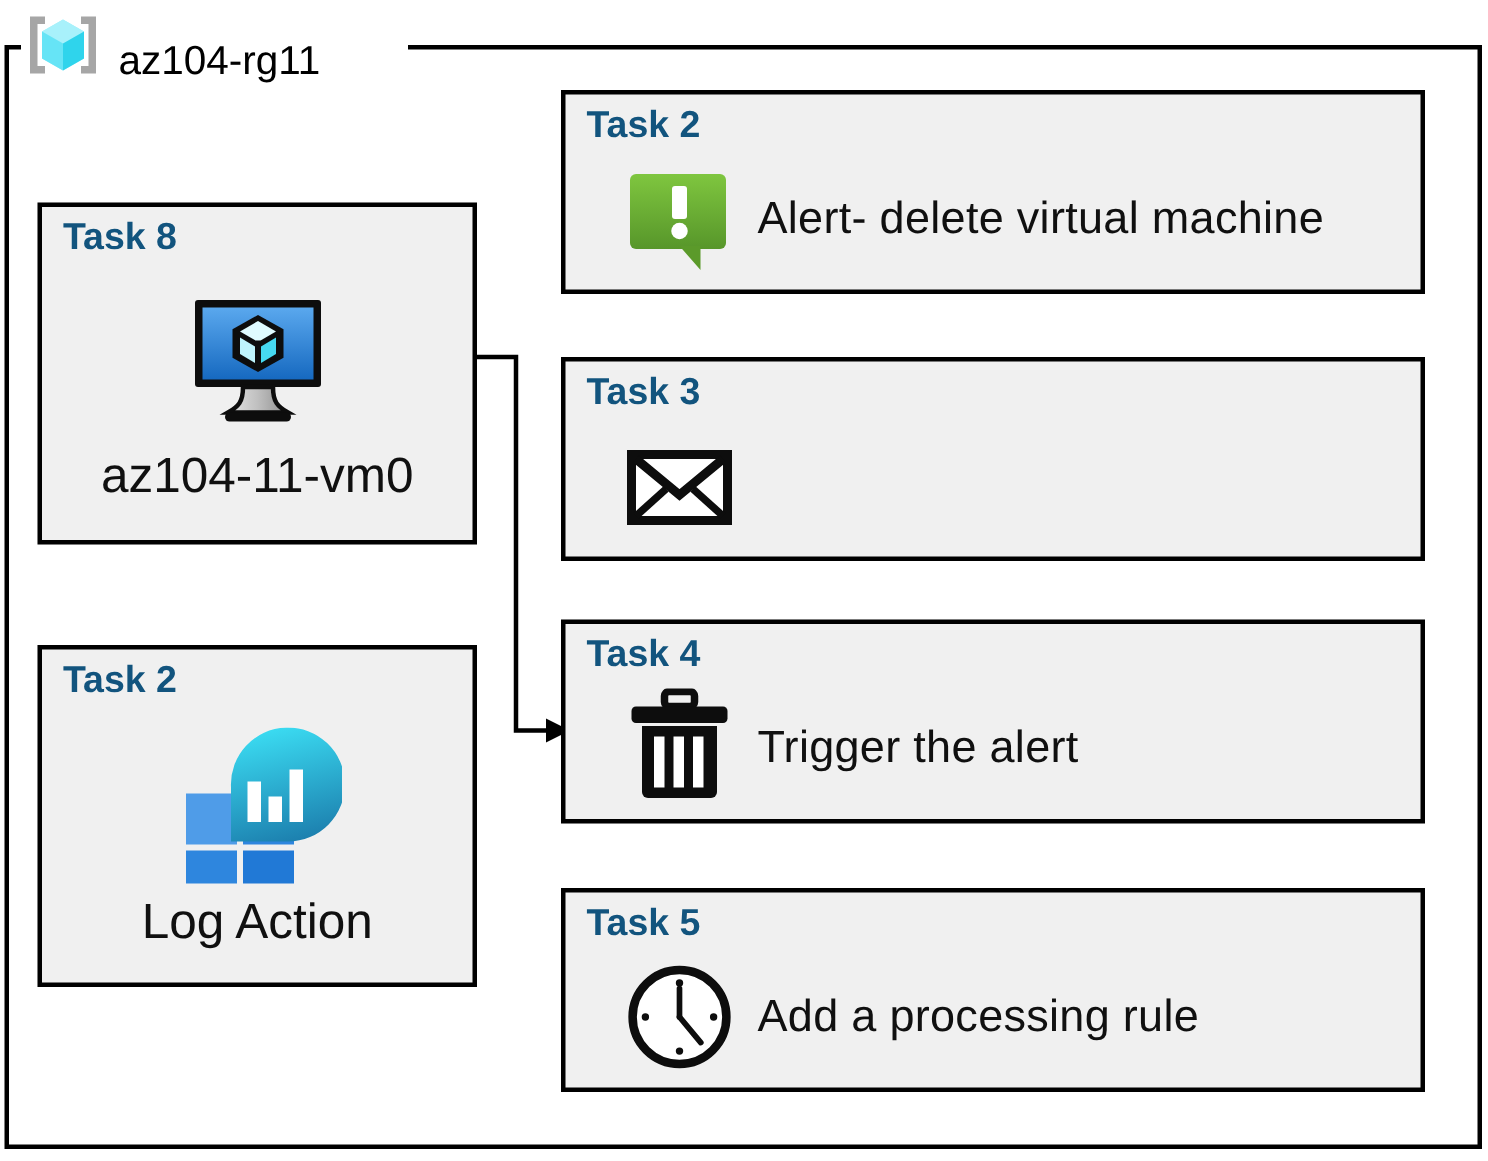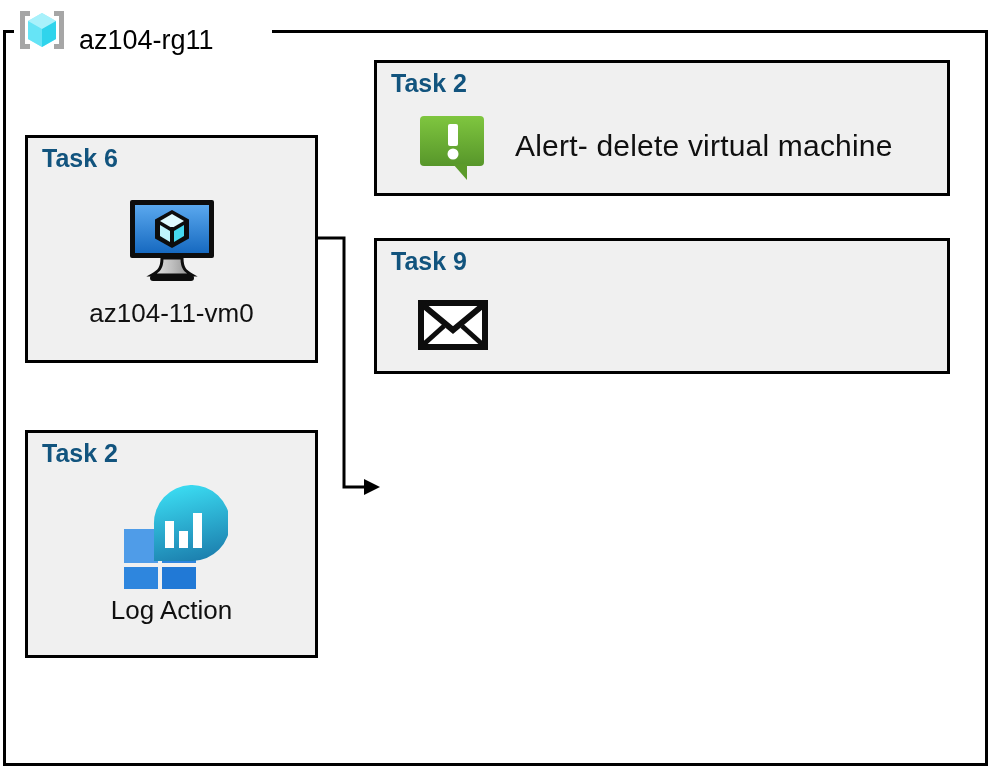--- a/index.html
+++ b/index.html
@@ -86,40 +86,40 @@
   .card-left .left-icon {
     position: absolute;
     left: 0; right: 0;
     display: flex;
     justify-content: center;
   }
   .card-left .left-caption {
     position: absolute;
     left: 0; right: 0;
     text-align: center;
-    font-size: 26px;
+    font-size: 33px;
     color: #101010;
     white-space: nowrap;
   }
 
   
   .card-right {
     left: 374px;
     width: 576px;
     height: 136px;
   }
   .card-right .row {
     position: absolute;
     left: 40px;
     top: 40px;
     right: 8px;
     height: 86px;
     display: flex;
     align-items: center;
-    gap: 26px;
+    gap: 16px;
   }
   .card-right .r-icon {
     flex: 0 0 auto;
     width: 72px;
     height: 72px;
     display: flex;
     align-items: center;
     justify-content: center;
   }
   .card-right .r-label {
@@ -170,21 +170,21 @@
     </span>
     <span class="rg-title-text">az104-rg11</span>
   </div>
 
   <svg class="connector" viewBox="0 0 992 774">
     <polyline points="203,238 344,238 344,487 364,487" fill="none" stroke="#000000" stroke-width="3"></polyline>
     <polygon points="364,479 380,487 364,495" fill="#000000"></polygon>
   </svg>
 
   <div class="card card-left" id="card-task1">
-    <div class="card-title">Task 6</div>
+    <div class="card-title">Task 8</div>
     <div class="left-icon" style="top:57px;">
       <span>
         <svg width="96" height="92" viewBox="0 0 96 92" aria-hidden="true">
           <defs>
             <linearGradient id="vmScreen" x1="0" y1="0" x2="0" y2="1">
               <stop offset="0" stop-color="#5AA8EE"></stop>
               <stop offset="1" stop-color="#1669C0"></stop>
             </linearGradient>
             <linearGradient id="vmStand" x1="0" y1="0" x2="1" y2="0">
               <stop offset="0" stop-color="#E6E6E6"></stop>
@@ -255,28 +255,66 @@
           <polygon points="36,54 50,54 50,70" fill="#5B9A2A"></polygon>
           <rect x="31" y="14" width="10" height="22" rx="2" fill="#ffffff"></rect>
           <circle cx="36" cy="44" r="5.5" fill="#ffffff"></circle>
         </svg>
       </span>
       <span class="r-label">Alert- delete virtual machine</span>
     </div>
   </div>
 
   <div class="card card-right" id="card-task3">
-    <div class="card-title">Task 9</div>
+    <div class="card-title">Task 3</div>
     <div class="row">
       <span class="r-icon">
         <svg width="72" height="72" viewBox="0 0 72 72" aria-hidden="true">
           <rect x="4" y="15" width="64" height="44" fill="#ffffff" stroke="#0D0D0D" stroke-width="6"></rect>
           <polyline points="7,18 36,42 65,18" fill="none" stroke="#0D0D0D" stroke-width="6"></polyline>
           <polyline points="7,56 27,38" fill="none" stroke="#0D0D0D" stroke-width="5"></polyline>
           <polyline points="65,56 45,38" fill="none" stroke="#0D0D0D" stroke-width="5"></polyline>
         </svg>
       </span>
     </div>
   </div>
 
-
+  <div class="card card-right" id="card-task4">
+    <div class="card-title">Task 4</div>
+    <div class="row">
+      <span class="r-icon">
+        <svg width="72" height="80" viewBox="0 0 72 80" aria-hidden="true">
+
+          <rect x="26" y="2" width="20" height="10" rx="3" fill="none" stroke="#0D0D0D" stroke-width="5"></rect>
+
+          <rect x="4" y="12" width="64" height="11" rx="3" fill="#0D0D0D"></rect>
+
+          <path d="M11 25 h50 v44 a4 4 0 0 1 -4 4 h-42 a4 4 0 0 1 -4 -4 z" fill="#0D0D0D"></path>
+          <rect x="19" y="32" width="7" height="34" fill="#ffffff"></rect>
+          <rect x="32" y="32" width="7" height="34" fill="#ffffff"></rect>
+          <rect x="45" y="32" width="7" height="34" fill="#ffffff"></rect>
+        </svg>
+      </span>
+      <span class="r-label">Trigger the alert</span>
+    </div>
+  </div>
+
+  <div class="card card-right" id="card-task5">
+    <div class="card-title">Task 5</div>
+    <div class="row">
+      <span class="r-icon">
+        <svg width="76" height="76" viewBox="0 0 76 76" aria-hidden="true">
+          <circle cx="38" cy="38" r="33" fill="#ffffff" stroke="#0D0D0D" stroke-width="6"></circle>
+
+          <circle cx="38" cy="14" r="2.6" fill="#0D0D0D"></circle>
+          <circle cx="62" cy="38" r="2.6" fill="#0D0D0D"></circle>
+          <circle cx="38" cy="62" r="2.6" fill="#0D0D0D"></circle>
+          <circle cx="14" cy="38" r="2.6" fill="#0D0D0D"></circle>
+
+          <line x1="38" y1="38" x2="38" y2="18" stroke="#0D0D0D" stroke-width="4" stroke-linecap="round"></line>
+          <line x1="38" y1="38" x2="53" y2="56" stroke="#0D0D0D" stroke-width="4" stroke-linecap="round"></line>
+        </svg>
+      </span>
+      <span class="r-label">Add a processing rule</span>
+    </div>
+  </div>
 
 </div>
 
 </body></html>

